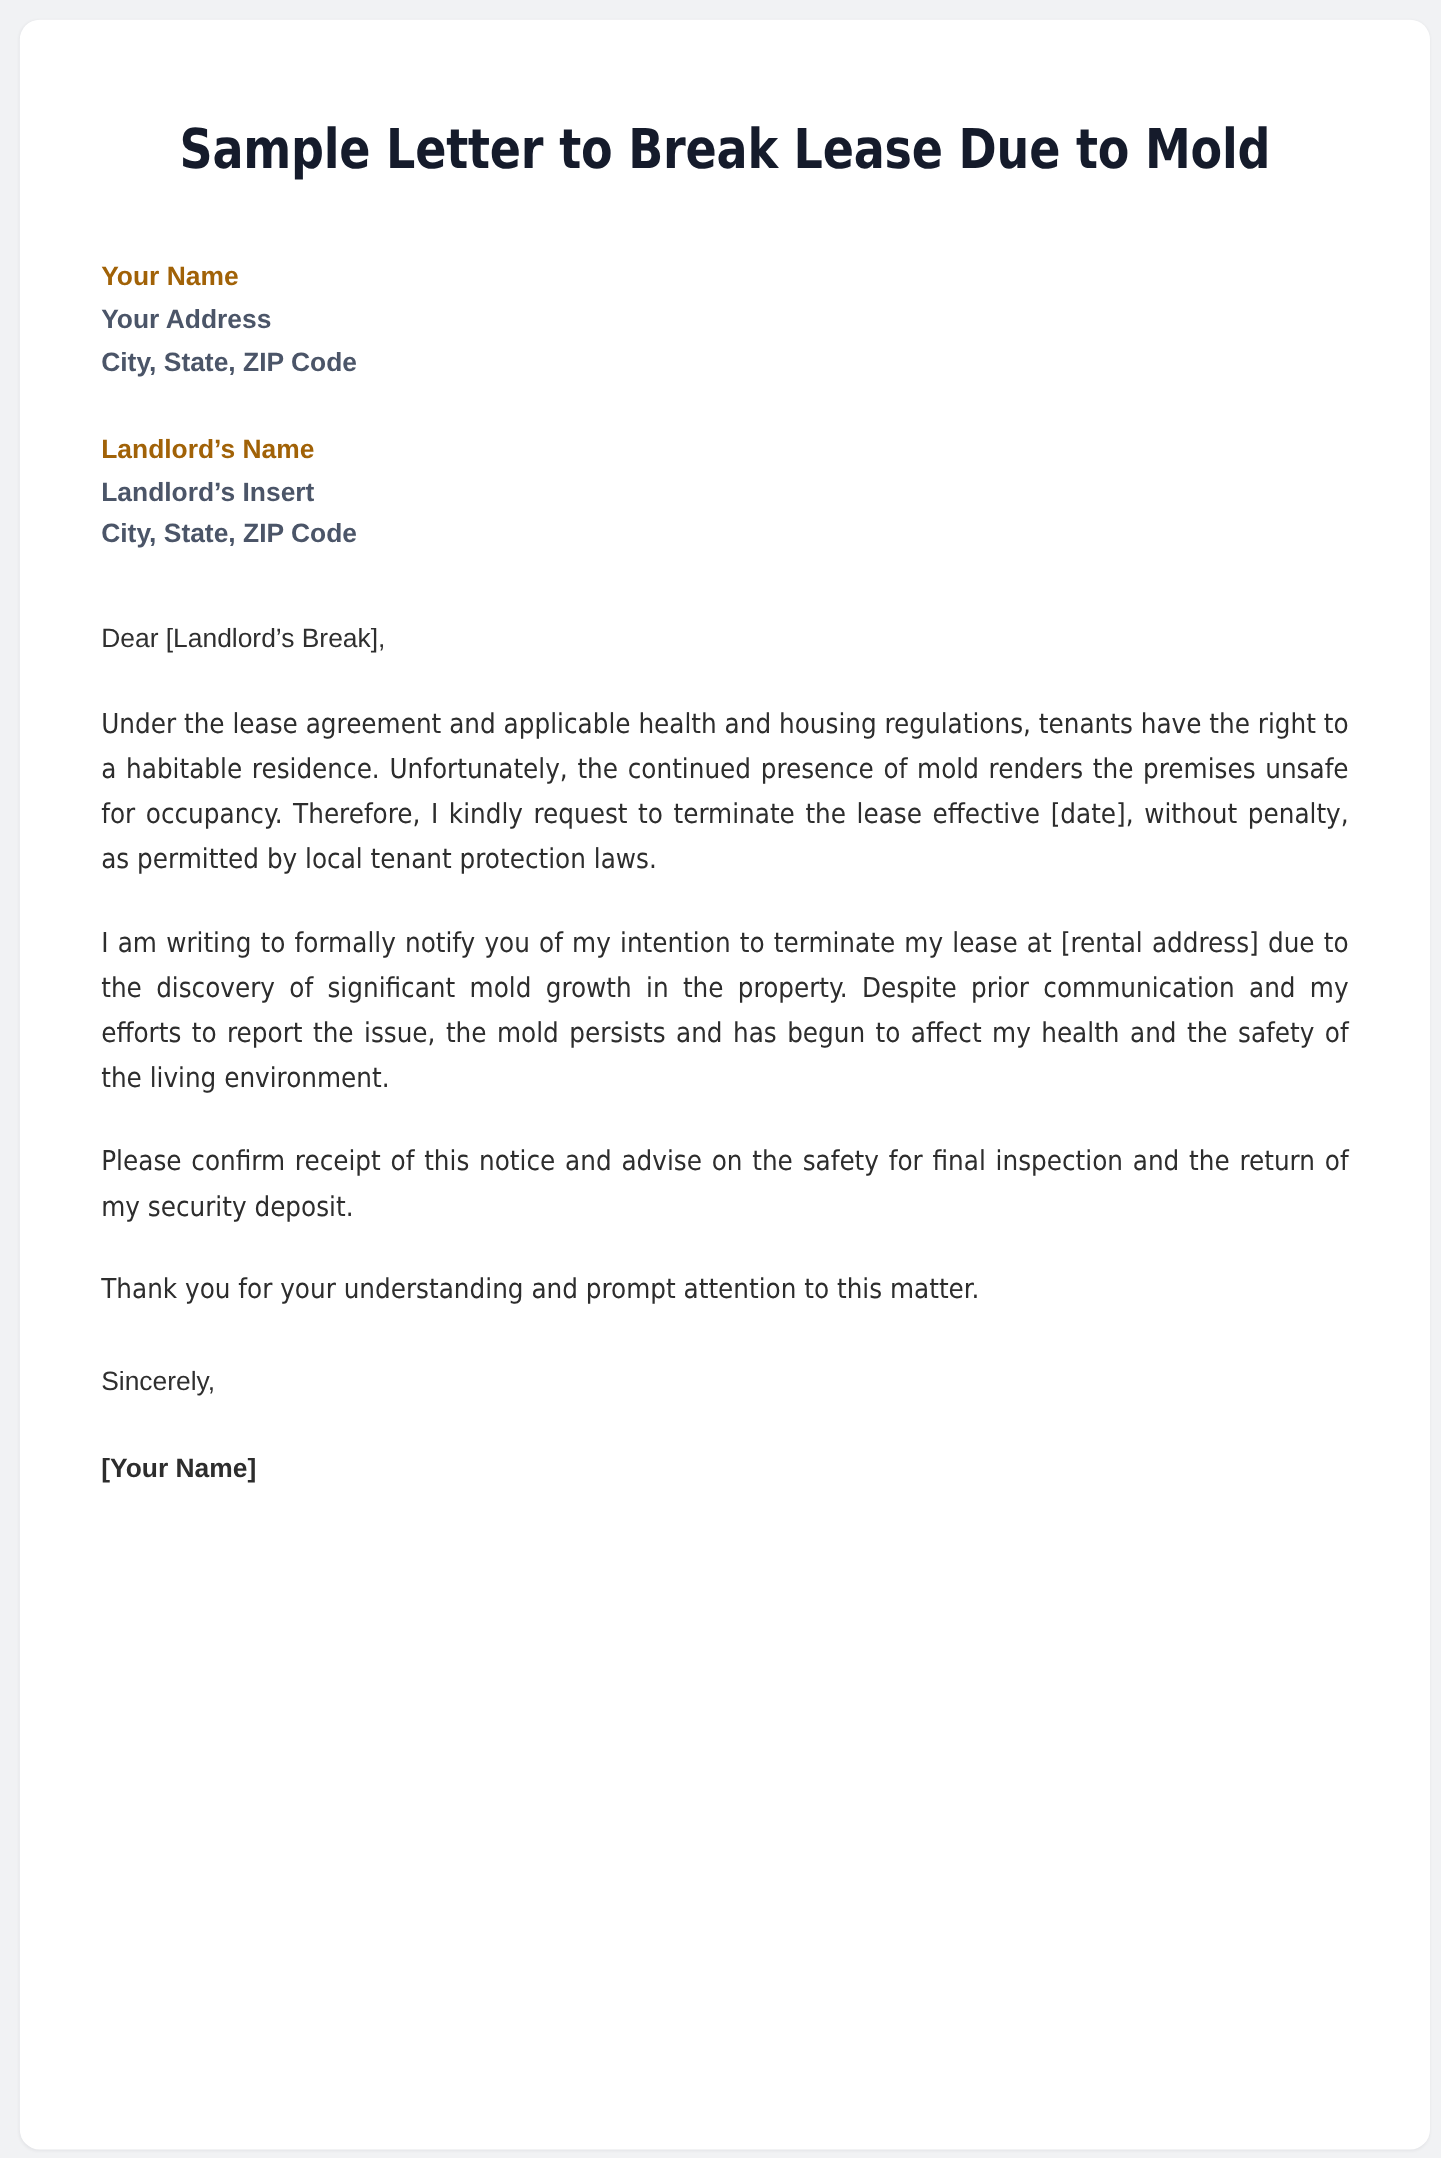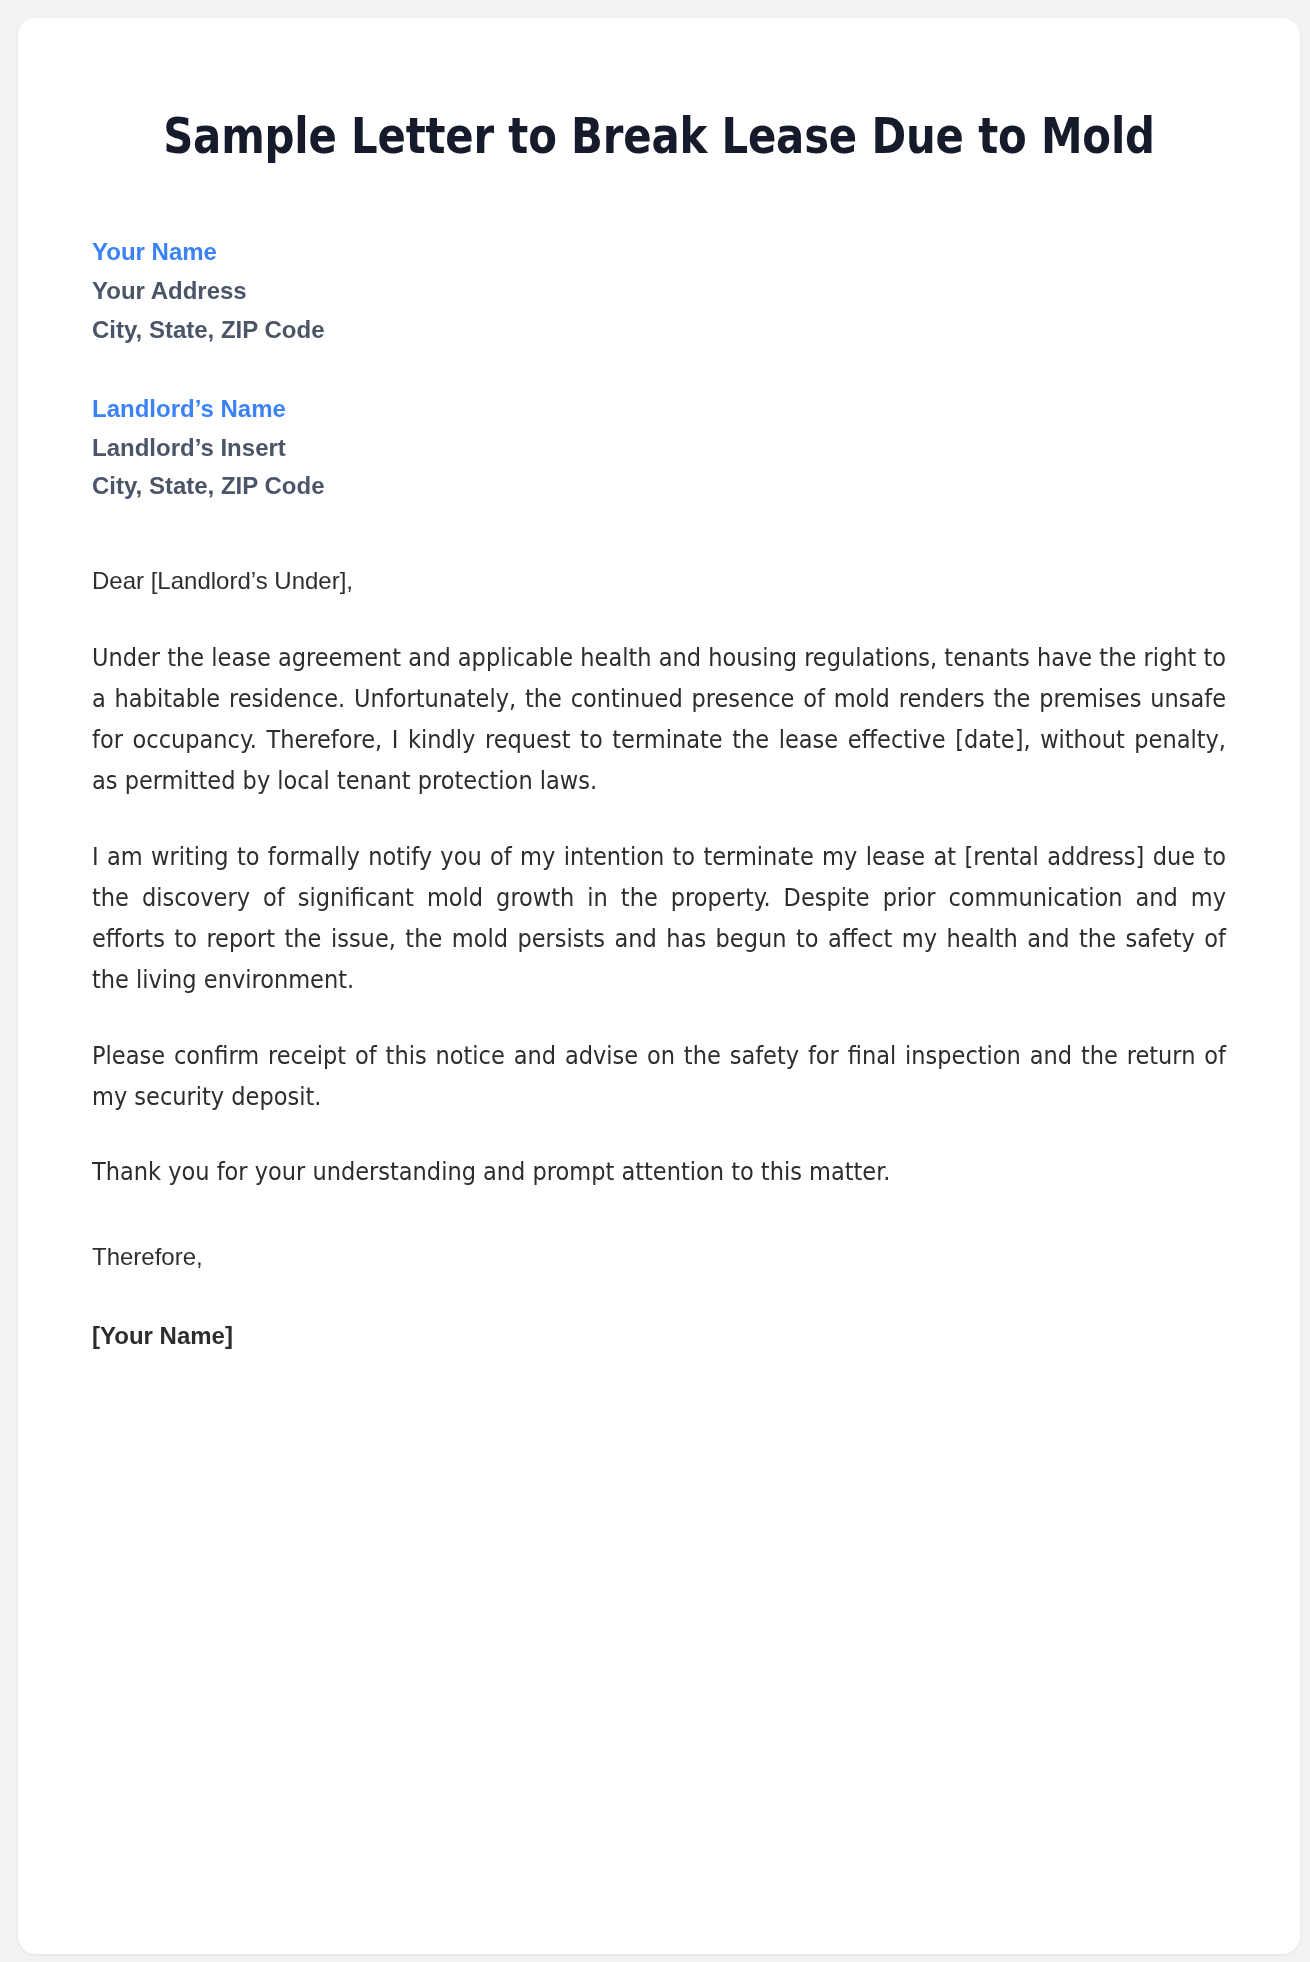--- a/index.html
+++ b/index.html
@@ -46,21 +46,21 @@
 
   .address-block {
     margin: 0 0 40px 0;
     color: #4b5568;
     font-family: "Liberation Sans", sans-serif;
     font-size: 24px;
     line-height: 1.62;
   }
   .address-block .addr-name {
     font-weight: 700;
-    color: #3b82f6;
+    color: #a16207;
     display: block;
   }
   .address-block .addr-line {
     display: block;
     font-weight: 700;
   }
 
   .address-block.landlord {
     margin-bottom: 56px;
   }
@@ -113,28 +113,28 @@
       <span class="addr-line">Your Address</span>
       <span class="addr-line">City, State, ZIP Code</span>
     </div>
 
     <div class="address-block landlord">
       <span class="addr-name">Landlord’s Name</span>
       <span class="addr-line">Landlord’s Insert</span>
       <span class="addr-line">City, State, ZIP Code</span>
     </div>
 
-    <p class="salutation">Dear [Landlord’s Under],</p>
+    <p class="salutation">Dear [Landlord’s Break],</p>
 
     <p class="body-par">Under the lease agreement and applicable health and housing regulations, tenants have the right to a habitable residence. Unfortunately, the continued presence of mold renders the premises unsafe for occupancy. Therefore, I kindly request to terminate the lease effective [date], without penalty, as permitted by local tenant protection laws.</p>
 
     <p class="body-par">I am writing to formally notify you of my intention to terminate my lease at [rental address] due to the discovery of significant mold growth in the property. Despite prior communication and my efforts to report the issue, the mold persists and has begun to affect my health and the safety of the living environment.</p>
 
     <p class="body-par">Please confirm receipt of this notice and advise on the safety for final inspection and the return of my security deposit.</p>
 
     <p class="body-par">Thank you for your understanding and prompt attention to this matter.</p>
 
-    <p class="closing">Therefore,</p>
+    <p class="closing">Sincerely,</p>
 
     <p class="signature">[Your Name]</p>
 
   </article>
 </div>
 
 </body></html>

